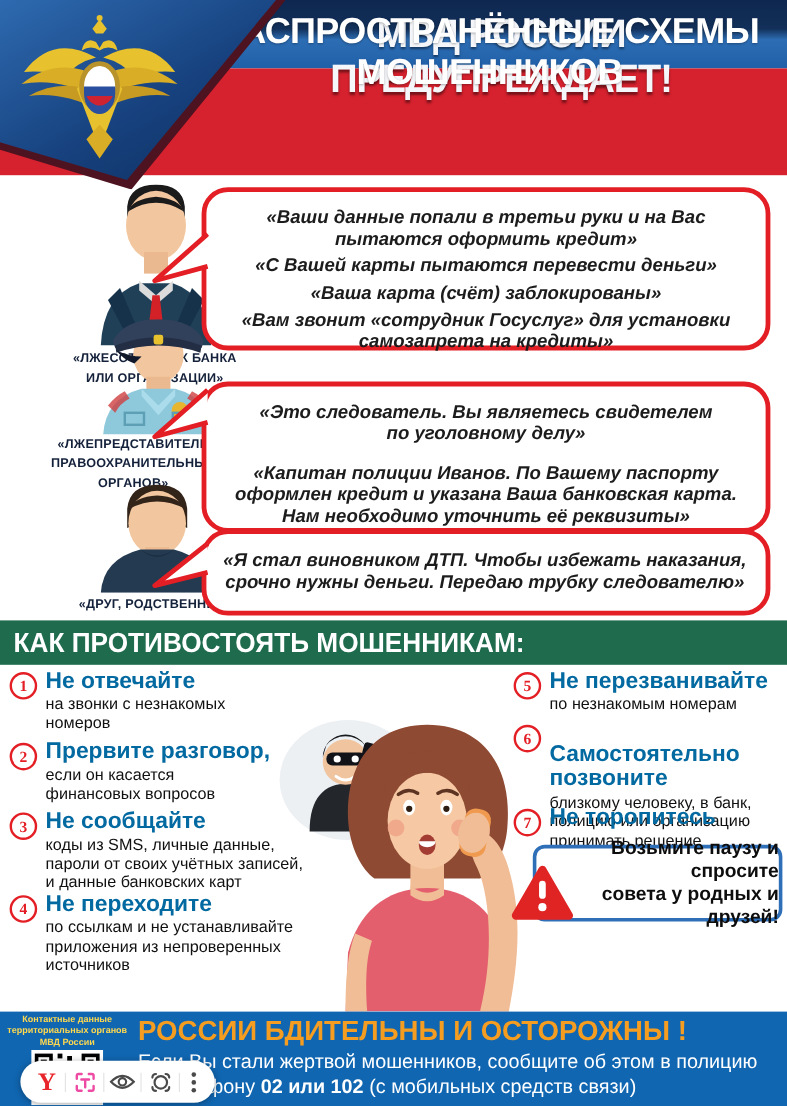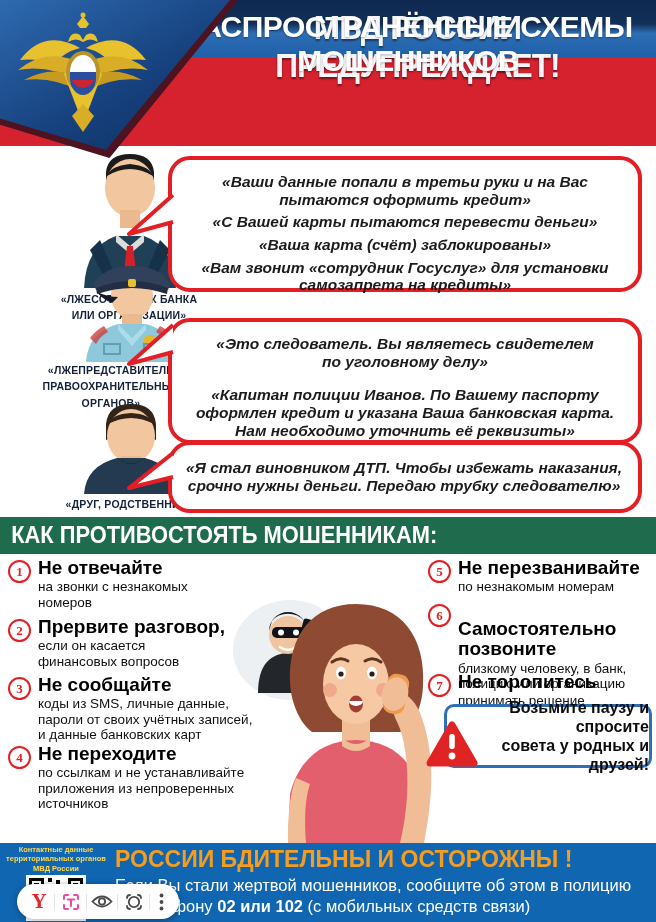--- a/index.html
+++ b/index.html
@@ -40,21 +40,21 @@
   .green-band{position:absolute;left:0;top:517px;width:656px;height:37px;background:#1f6b4e;
     display:flex;align-items:center;}
   .green-band span{color:#fff;font-weight:bold;font-size:23px;letter-spacing:0;
     transform:scaleX(.95);}
 
   
   .tip{position:absolute;display:flex;gap:7px;}
   .tip-num{flex:0 0 auto;width:19px;height:19px;border:2px solid #e31e24;border-radius:50%;
     color:#e31e24;background:#fff;font-family:"Liberation Serif",serif;font-size:13px;
     display:flex;align-items:center;justify-content:center;margin-top:2px;font-weight:bold;}
-  .tip-head{font-size:19px;font-weight:bold;color:#000000;line-height:1.0;}
+  .tip-head{font-size:19px;font-weight:bold;color:#0369a1;line-height:1.0;}
   .tip-body{font-size:13.5px;color:#111;line-height:1.15;margin-top:2px;}
 
   .advice-box{position:absolute;left:444px;top:704px;width:208px;height:64px;background:#fff;
     border:3px solid #2e6fb8;border-radius:10px;display:flex;align-items:center;
     justify-content:center;text-align:right;font-weight:bold;font-size:16px;line-height:1.2;
     color:#0d0d0d;box-sizing:border-box;padding-left:18px;}
   .warn-tri{position:absolute;left:426px;top:720px;z-index:4;}
 
   .illustration{position:absolute;}
 

